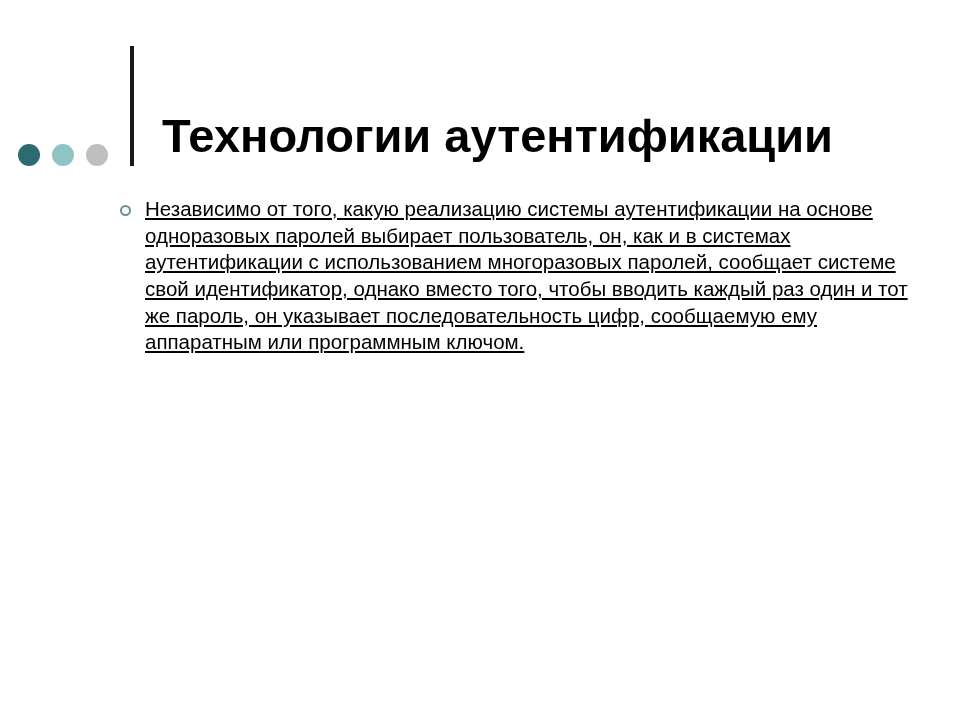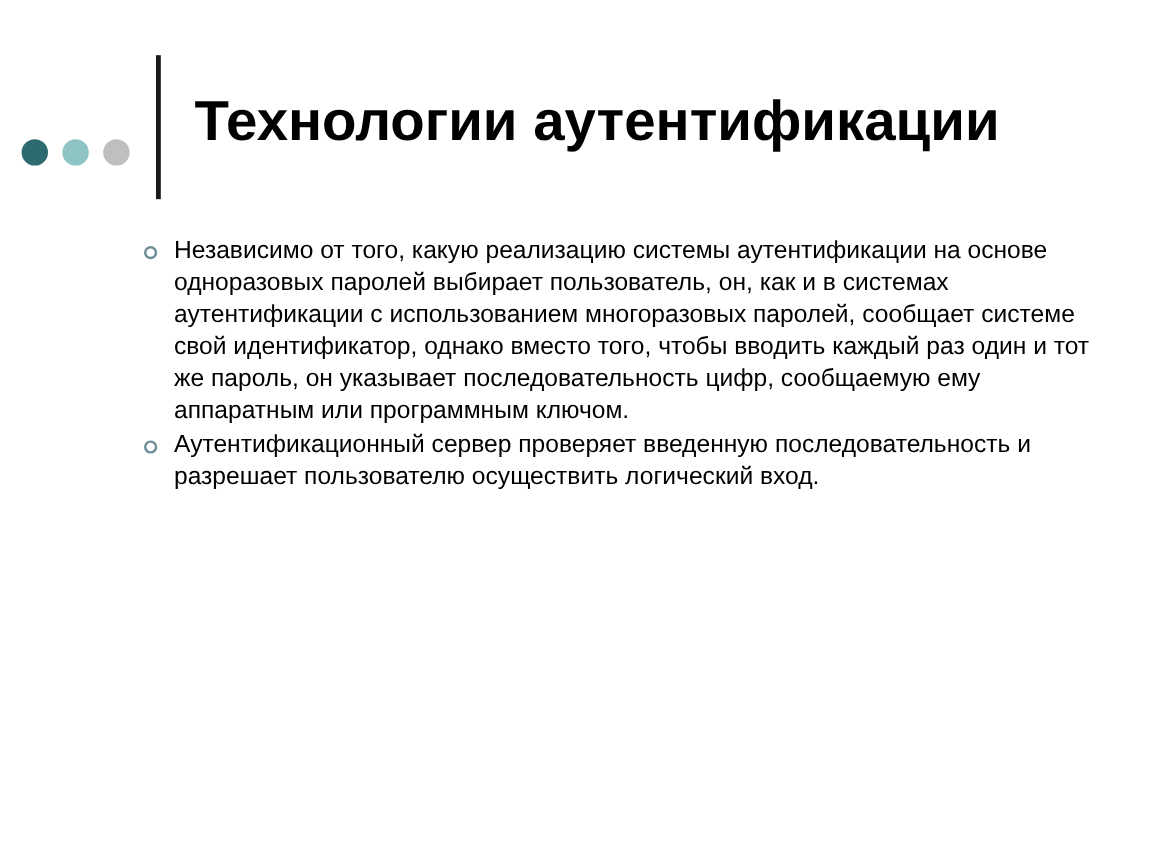--- a/index.html
+++ b/index.html
@@ -20,21 +20,21 @@
     box-sizing: border-box;
   }
 
   
   .header {
     position: absolute;
     left: 0;
     top: 36px;
     width: 960px;
     display: flex;
-    align-items: center;
+    align-items: flex-end;
   }
   .dots {
     width: 130px;
     display: flex;
     align-items: center;
     justify-content: flex-start;
     padding-left: 18px;
     padding-top: 52px;
     box-sizing: border-box;
   }
@@ -88,20 +88,21 @@
     margin-top: 9px;
     margin-right: 14px;
     background: transparent;
     box-sizing: border-box;
   }
   .bullet-text {
     font-size: 20.5px;
     color: #000000;
     line-height: 1.30;
     text-align: left;
+    text-decoration: underline;
   }
 </style>
 </head>
 <body>
 
 <div class="slide">
 
   <div class="header">
 
     <div class="dots">
@@ -119,21 +120,17 @@
   </div>
 
   <div class="body">
 
     <div class="bullet-item">
       <span class="bullet-marker"></span>
       <span class="bullet-text">Независимо от того, какую реализацию системы аутентификации на основе одноразовых паролей выбирает пользователь, он, как и в системах аутентификации с использованием многоразовых паролей, сообщает системе свой идентификатор, однако вместо того, чтобы вводить каждый раз один и тот же пароль, он указывает последовательность цифр, сообщаемую ему аппаратным или программным ключом.</span>
     </div>
 
 
-    <div class="bullet-item">
-      <span class="bullet-marker"></span>
-      <span class="bullet-text">Аутентификационный сервер проверяет введенную последовательность и разрешает пользователю осуществить логический вход.</span>
-    </div>
 
 
   </div>
 
 </div>
 
 </body></html>

